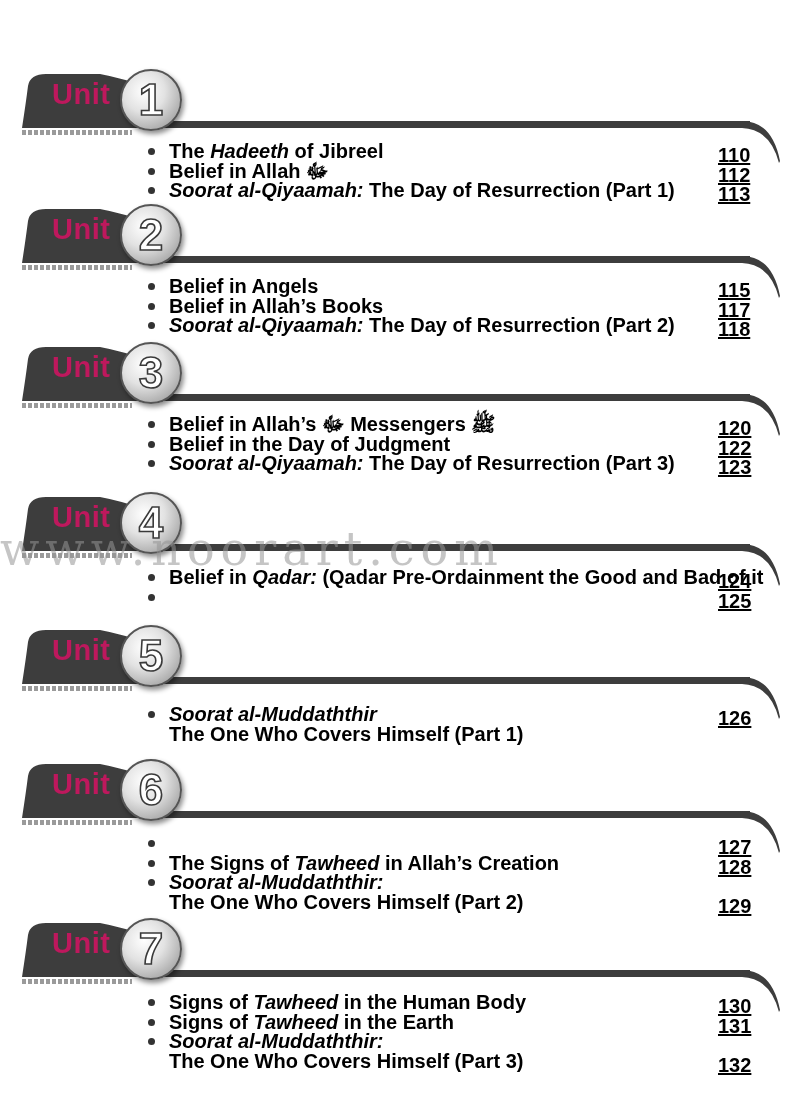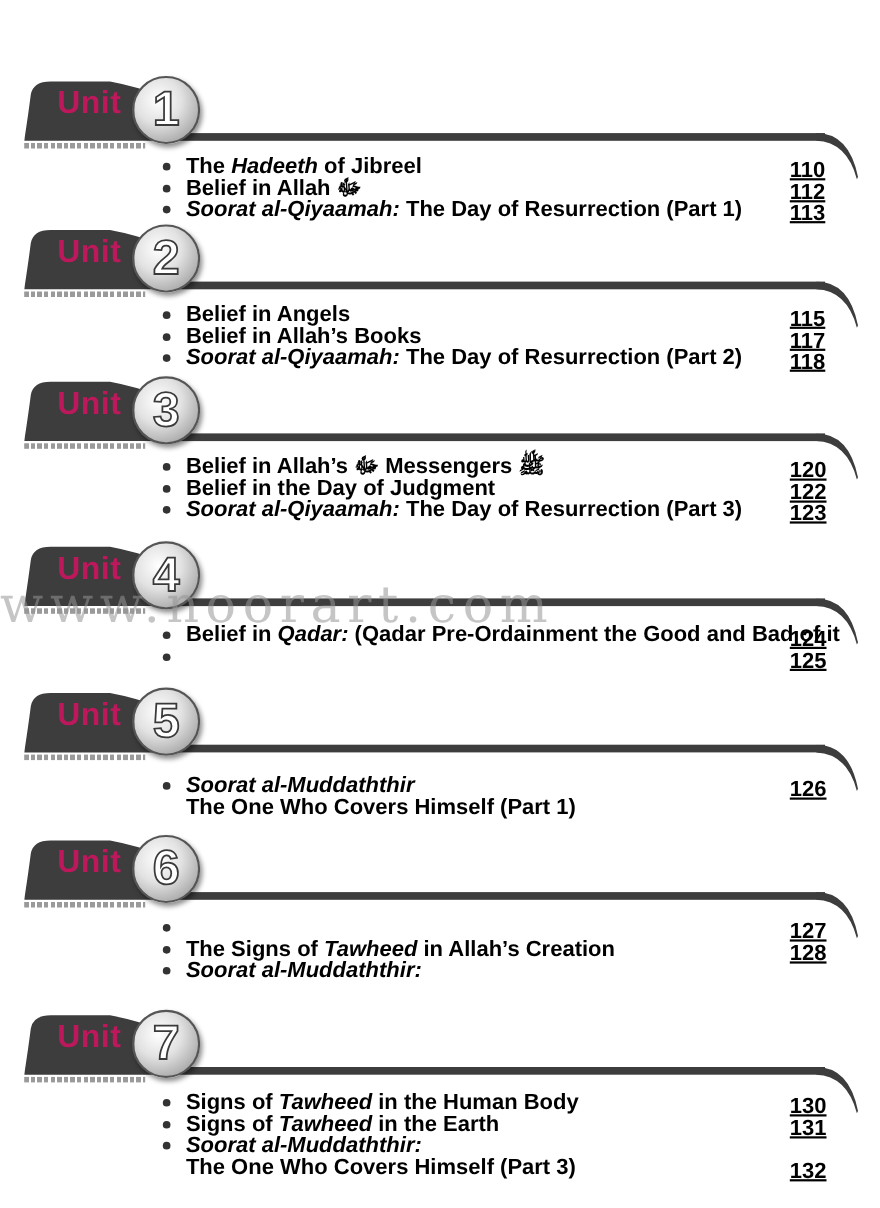--- a/index.html
+++ b/index.html
@@ -211,20 +211,24 @@
         <div class="item">
           <span class="bullet"></span>
           <span class="title"><span class="">The Signs of </span><span class="ital">Tawheed</span><span class=""> in Allah’s Creation</span></span>
           <span class="page">128</span>
         </div>
         <div class="item">
           <span class="bullet"></span>
           <span class="title"><span class="ital">Soorat al-Muddaththir:</span></span>
           <span class="page"></span>
         </div>
+        <div class="item">
+          <span class="title"><span class="">The One Who Covers Himself (Part 2)</span></span>
+          <span class="page">129</span>
+        </div>
       </div>
   </div>
     <div class="unit" style="top: 921px;">
     <div class="tab">
       <svg width="130" height="58" viewBox="0 0 130 58">
         <path d="M6,14 Q8,2 24,2 L78,2 Q100,6 128,16 L128,56 L0,56 L0,56 Q4,30 6,14 Z" fill="#3d3d3d"></path>
       </svg>
       <span class="unit-label">Unit</span>
     </div>
     <div class="dots"></div>

